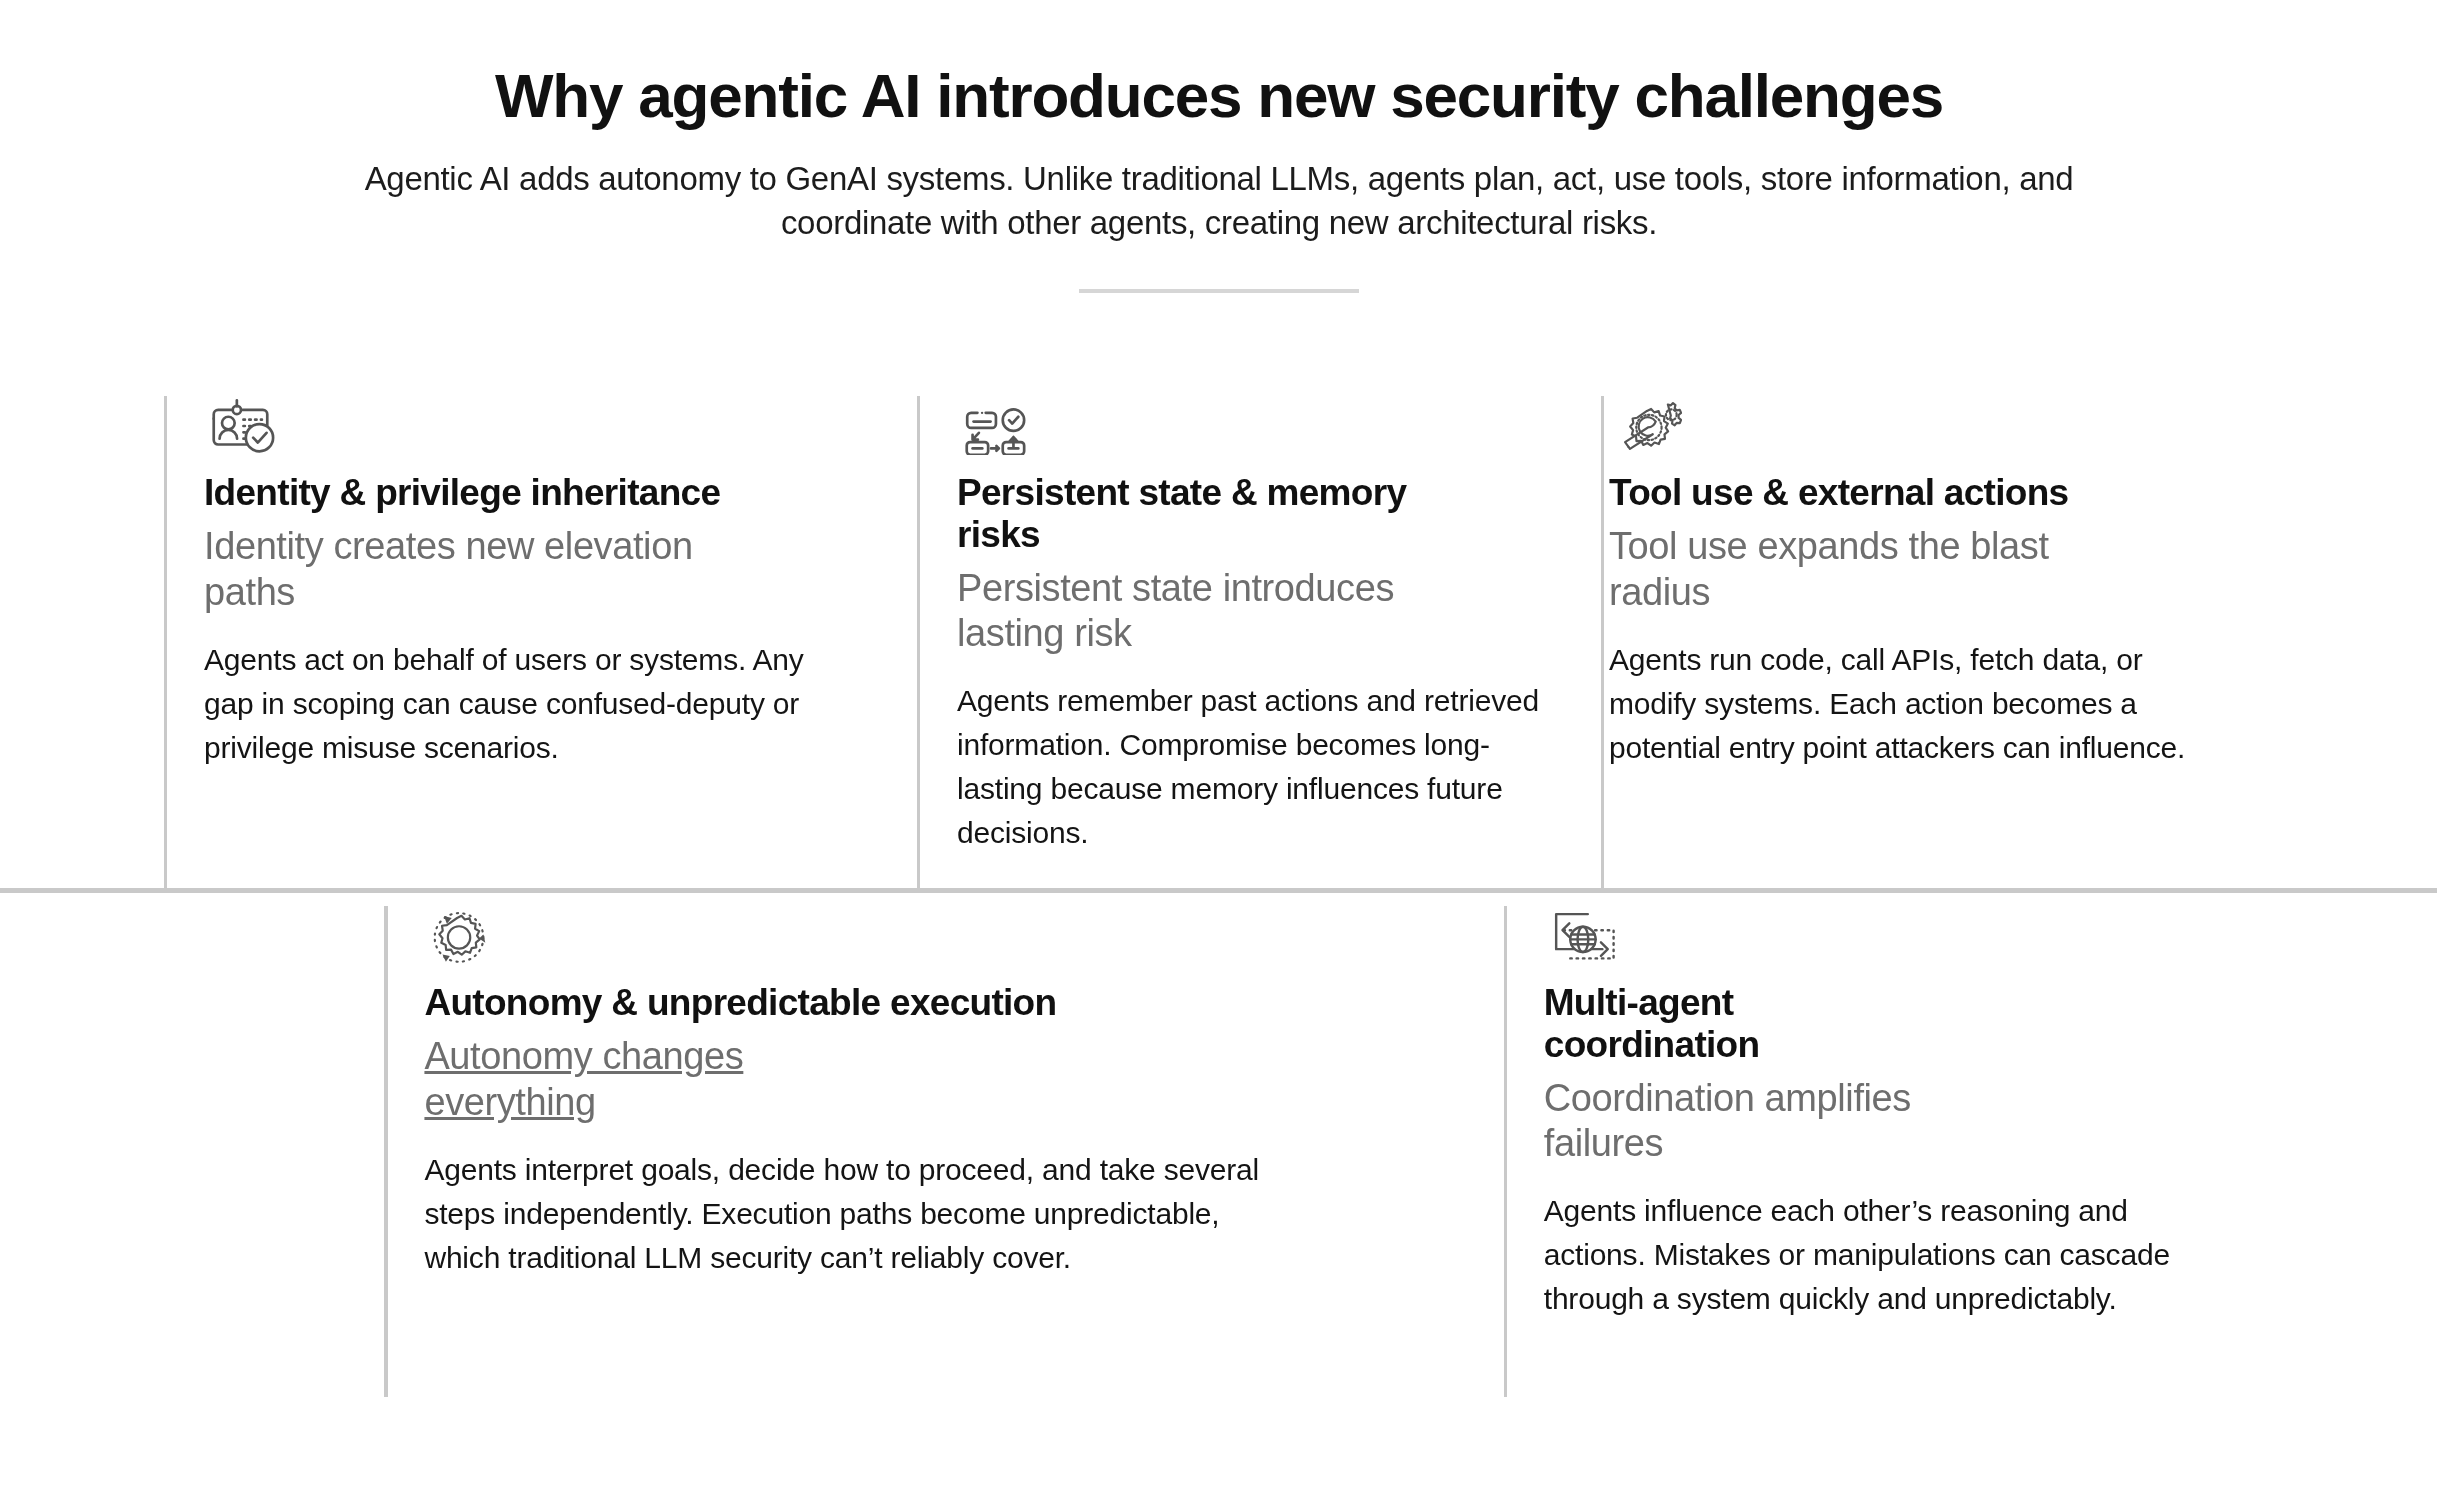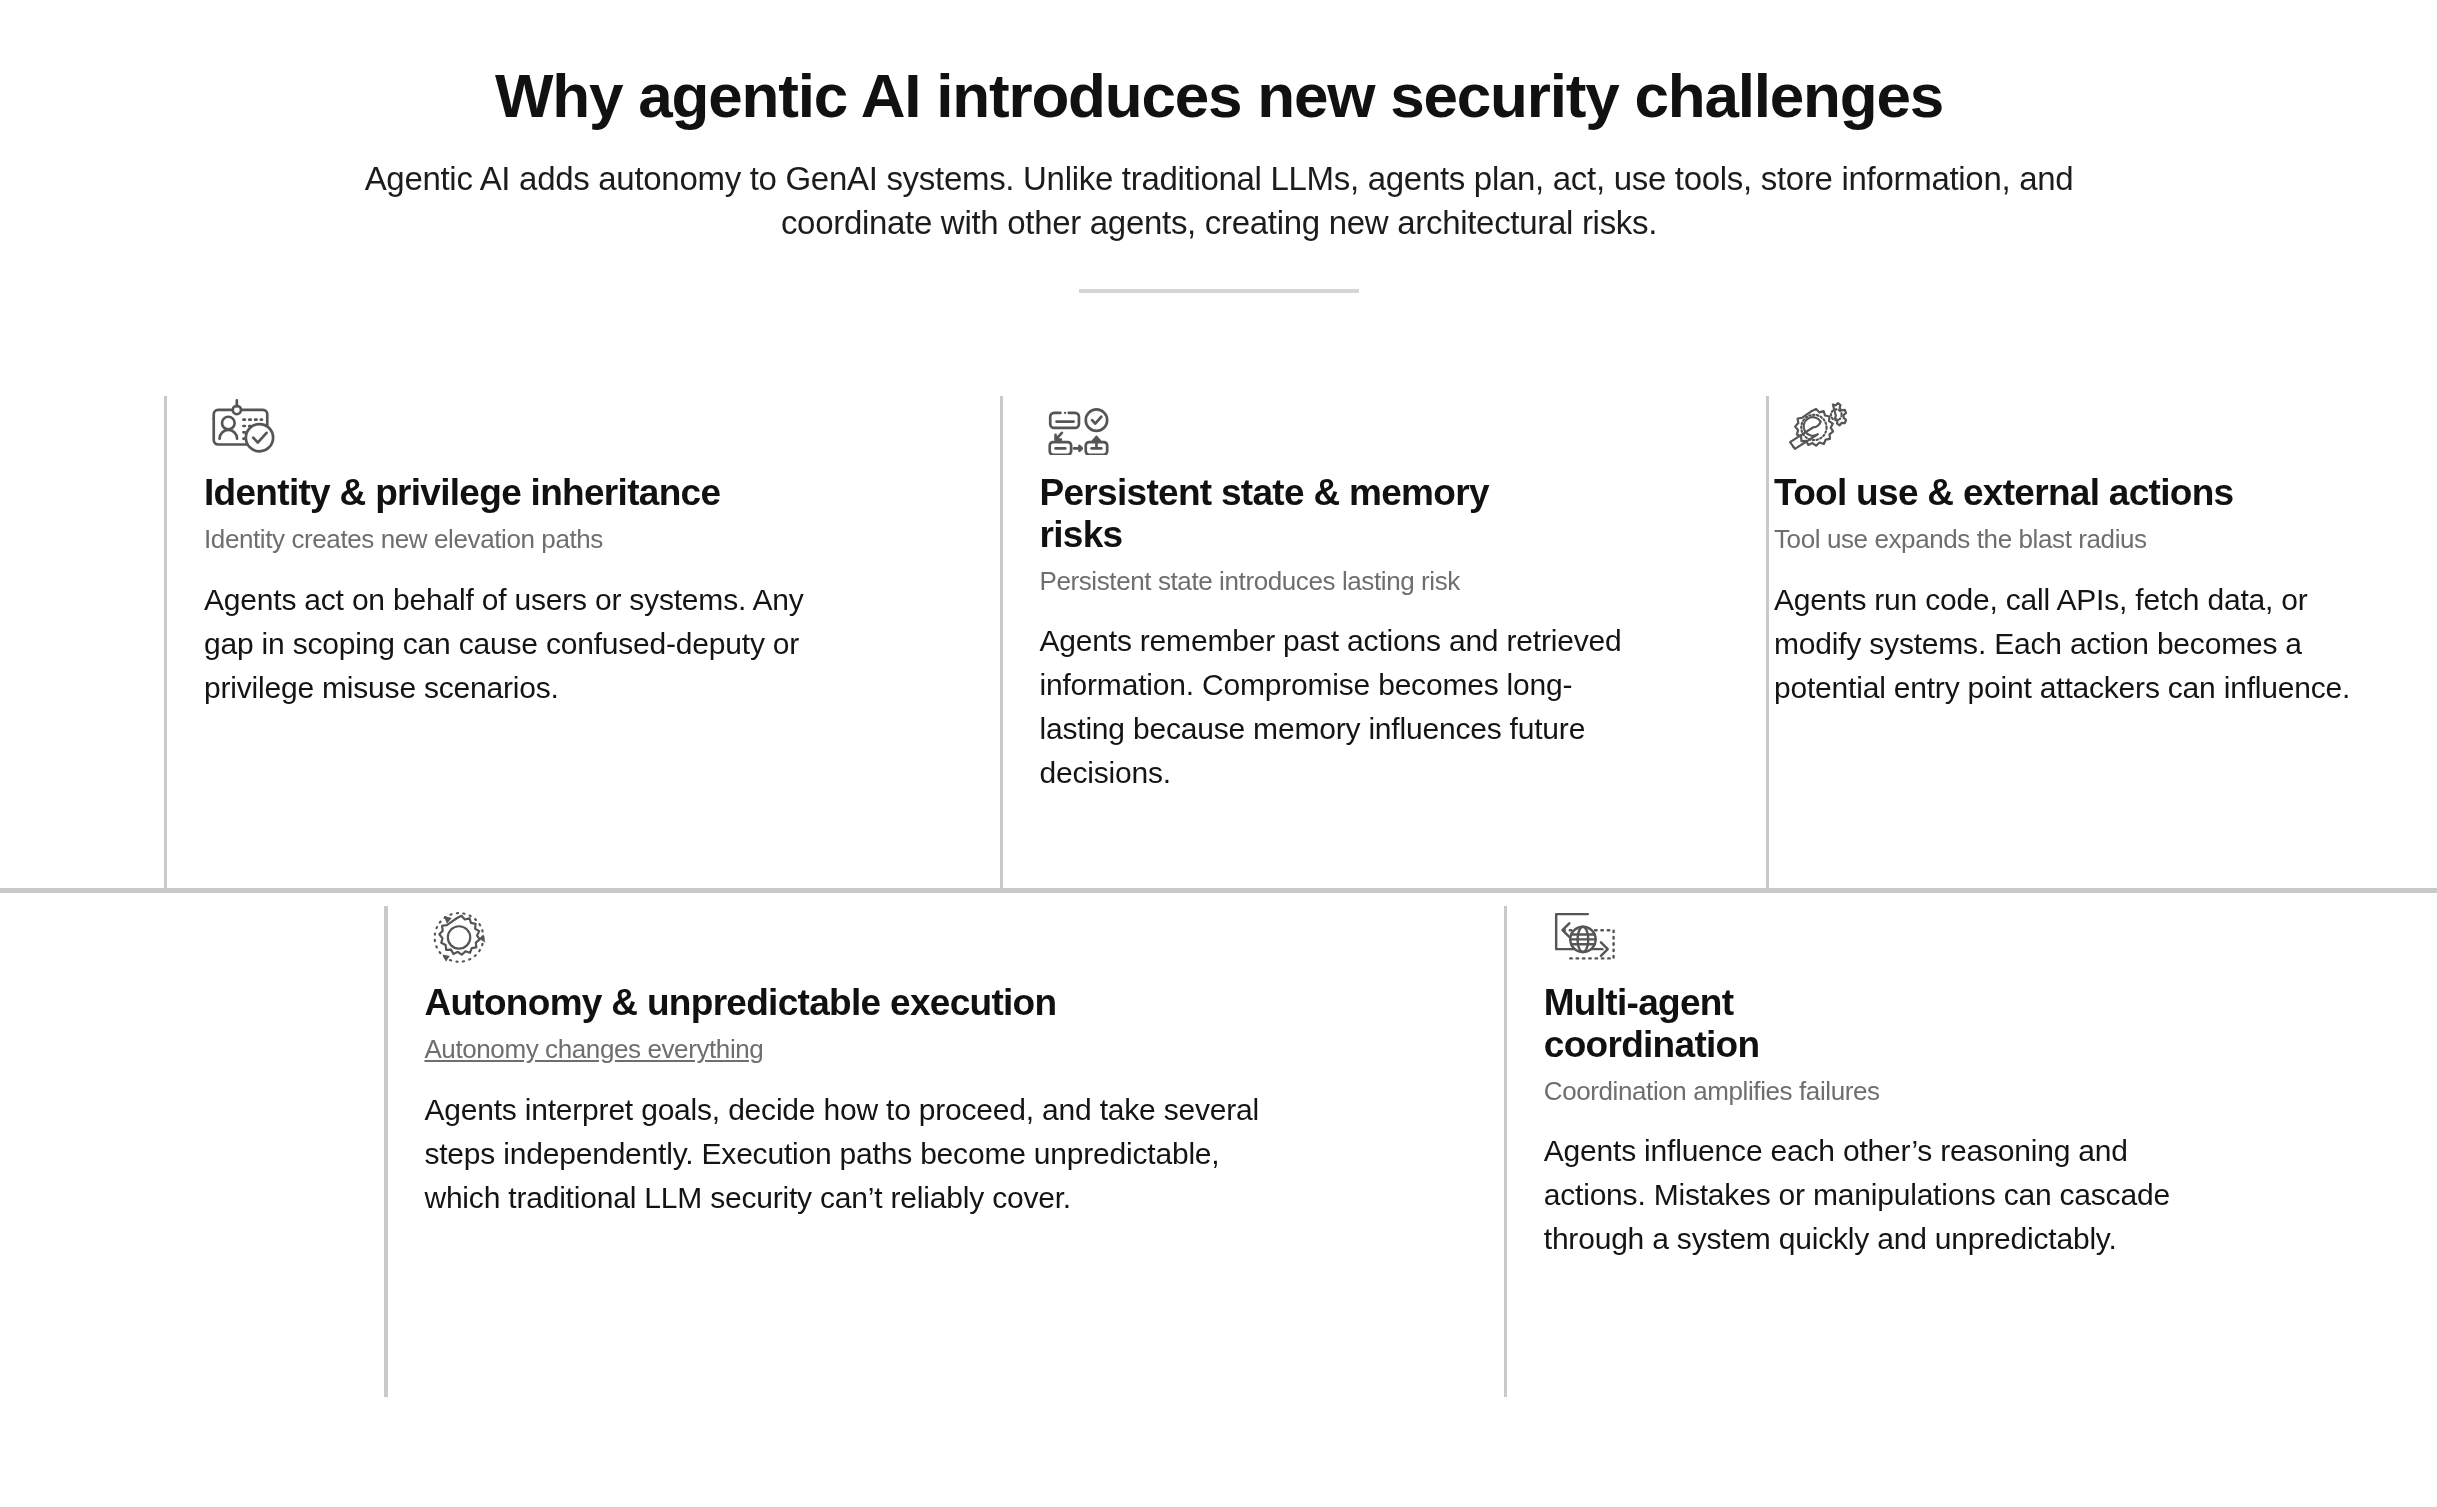--- a/index.html
+++ b/index.html
@@ -52,21 +52,20 @@
   }
 
   
   .grid-top {
     position: absolute;
     top: 385px;
     left: 0;
     width: 2438px;
     height: 506px;
     display: flex;
-    justify-content: space-between;
   }
 
   .grid-bottom {
     position: absolute;
     top: 895px;
     left: 0;
     width: 2438px;
     height: 502px;
     display: flex;
   }
@@ -118,21 +117,21 @@
   .card-title {
     font-size: 37px;
     font-weight: 700;
     line-height: 1.12;
     letter-spacing: -0.7px;
     color: #111111;
     margin-bottom: 10.7px;
   }
 
   .card-sub {
-    font-size: 26px;
+    font-size: 38px;
     font-weight: 400;
     line-height: 1.2;
     letter-spacing: -0.4px;
     color: #6e6e6e;
     margin-bottom: 22.4px;
   }
 
   .card-body {
     font-size: 30px;
     font-weight: 400;

